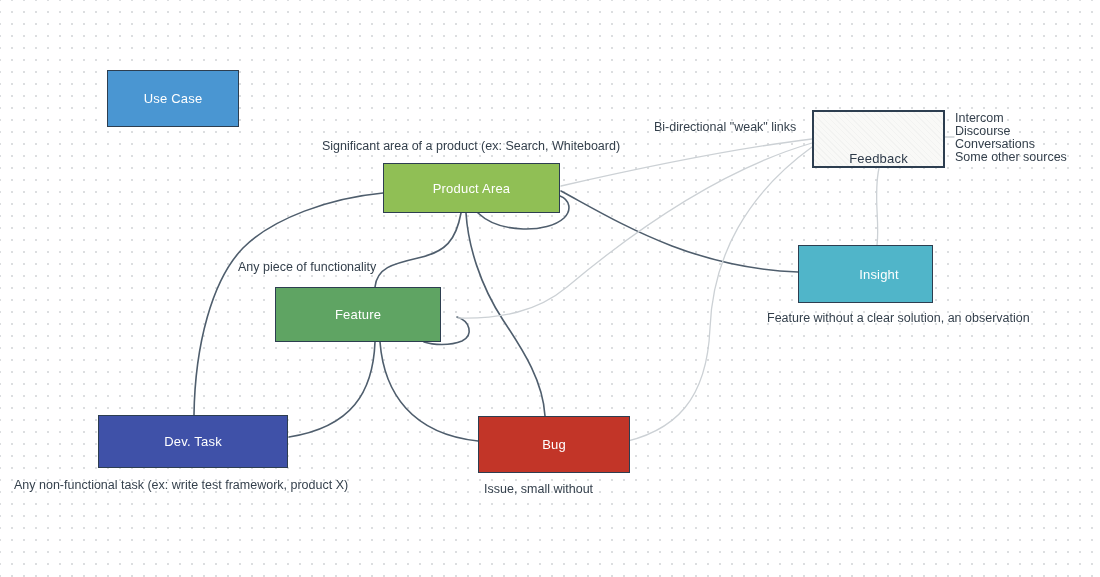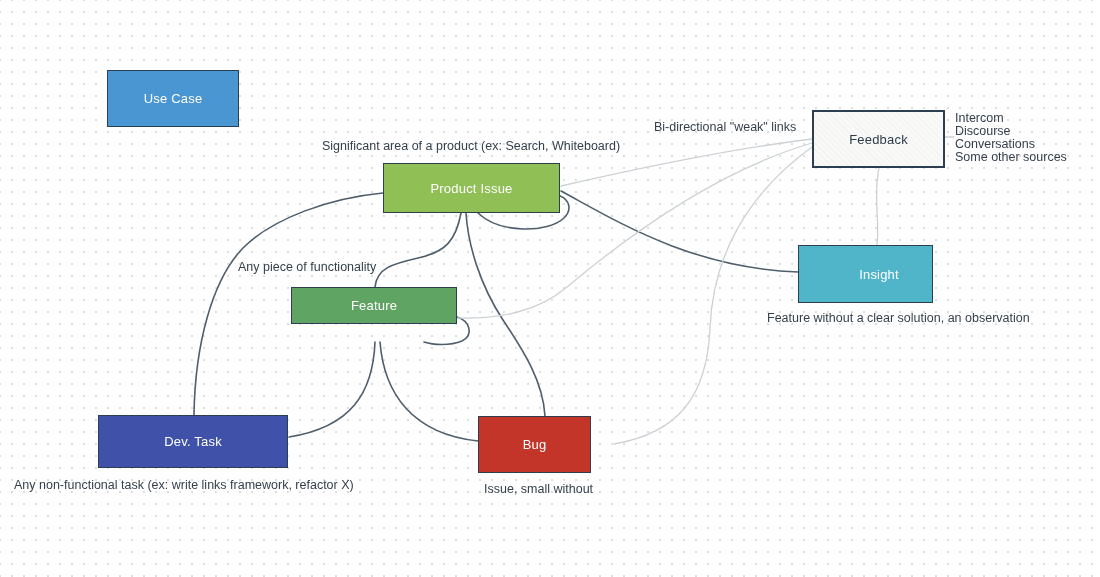--- a/index.html
+++ b/index.html
@@ -23,23 +23,23 @@
     font-size:13px;
     color:#ffffff;
     letter-spacing:.2px;
     cursor:move;
   }
   .node-use-case{left:107px;top:70px;width:132px;height:57px;}
   .node-product-area{left:383px;top:163px;width:177px;height:50px;}
   .node-feedback{left:812px;top:110px;width:133px;height:58px;border-width:2px;
     background-image:repeating-linear-gradient(45deg, rgba(60,70,80,0.035) 0 1px, transparent 1px 4px);}
   .node-insight{left:798px;top:245px;width:135px;height:58px;}
-  .node-feature{left:291px;top:287px;width:166px;height:37px;}
+  .node-feature{left:275px;top:287px;width:166px;height:55px;}
   .node-dev-task{left:98px;top:415px;width:190px;height:53px;text-align:right;}
-  .node-bug{left:478px;top:416px;width:113px;height:57px;}
+  .node-bug{left:478px;top:416px;width:152px;height:57px;}
   .caption{
     position:absolute;
     font-size:12.5px;
     color:#333f4b;
     white-space:nowrap;
   }
   .cap-pa{left:322px;top:139px;}
   .cap-weak{left:654px;top:120px;}
   .cap-sources{left:955px;top:112px;line-height:13px;white-space:pre-line;}
   .cap-insight{left:767px;top:311px;}
@@ -66,24 +66,24 @@
       <path d="M 812 147 C 747 194 713 256 710 328 C 707 397 678 433 614 444" class="edge weak" stroke="#ccd1d5" stroke-width="1.3"></path>
       <path d="M 879 168 C 873 196 880 221 877 245" class="edge weak" stroke="#ccd1d5" stroke-width="1.3"></path>
       <path d="M 945 137 L 954 137" class="edge weak" stroke="#ccd1d5" stroke-width="1.3"></path>
     </svg>
 
   <div class="node node-use-case" style="background-color: rgb(74, 150, 210); color: rgb(255, 255, 255);">
     <span>Use Case</span>
   </div>
 
   <div class="node node-product-area" style="background-color: rgb(144, 191, 85); color: rgb(255, 255, 255);">
-    <span>Product Issue</span>
+    <span>Product Area</span>
   </div>
 
-  <div class="node node-feedback" style="background-color: rgb(249, 249, 247); color: rgb(46, 59, 74);">
+  <div class="node node-feedback" style="background-color: rgb(249, 249, 247); color: rgb(46, 59, 74); align-items: flex-end;">
     <span>Feedback</span>
   </div>
 
   <div class="node node-insight" style="background-color: rgb(80, 181, 201); color: rgb(255, 255, 255); padding-left: 27px;">
     <span>Insight</span>
   </div>
 
   <div class="node node-feature" style="background-color: rgb(95, 164, 99); color: rgb(255, 255, 255);">
     <span>Feature</span>
   </div>
@@ -102,17 +102,17 @@
 
   <div class="caption cap-sources">Intercom
 Discourse
 Conversations
 Some other sources</div>
 
   <div class="caption cap-insight">Feature without a clear solution, an observation</div>
 
   <div class="caption cap-feature">Any piece of functionality</div>
 
-  <div class="caption cap-devtask">Any non-functional task (ex: write links framework, refactor X)</div>
+  <div class="caption cap-devtask">Any non-functional task (ex: write test framework, product X)</div>
 
   <div class="caption cap-bug">Issue, small without</div>
 
 </div>
 
 </body></html>

